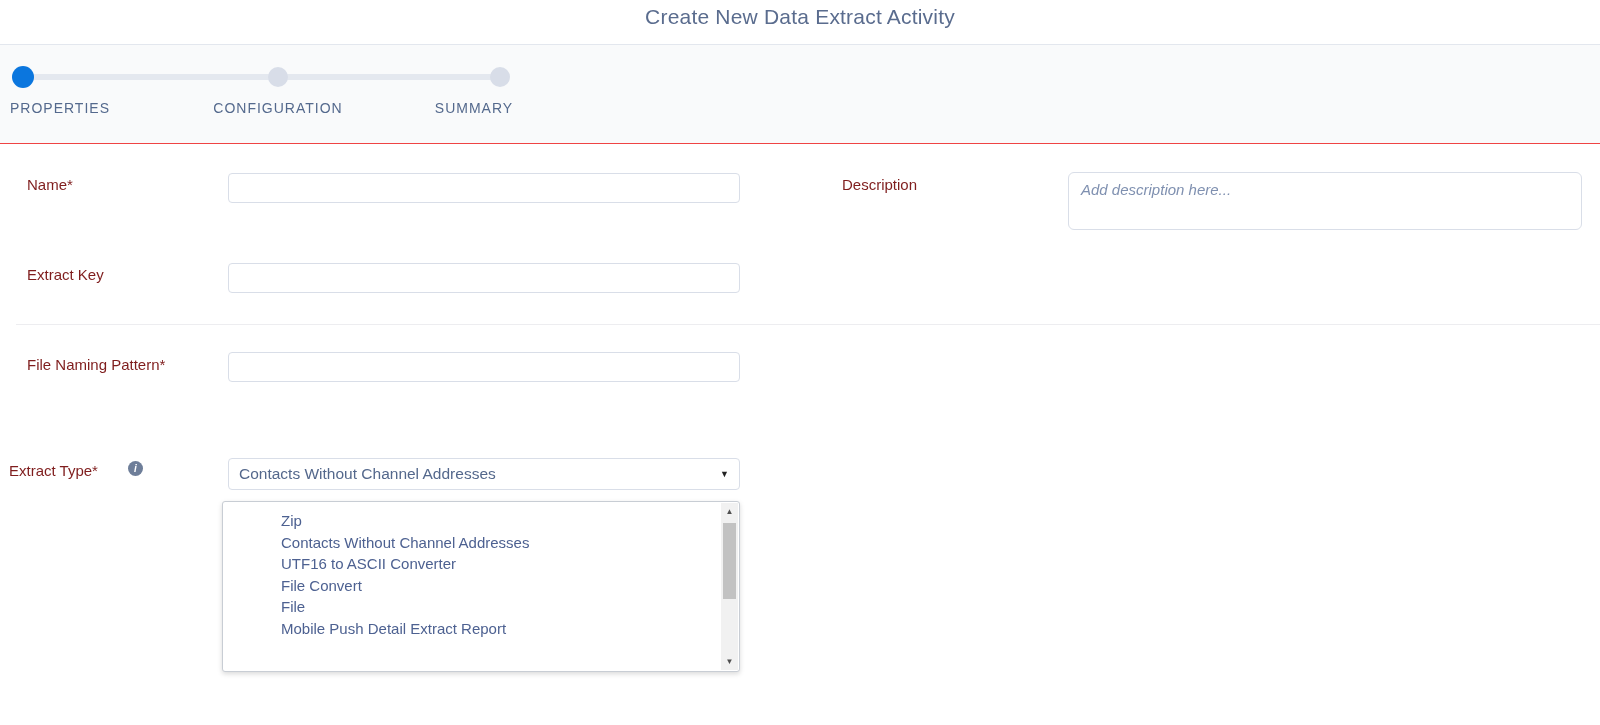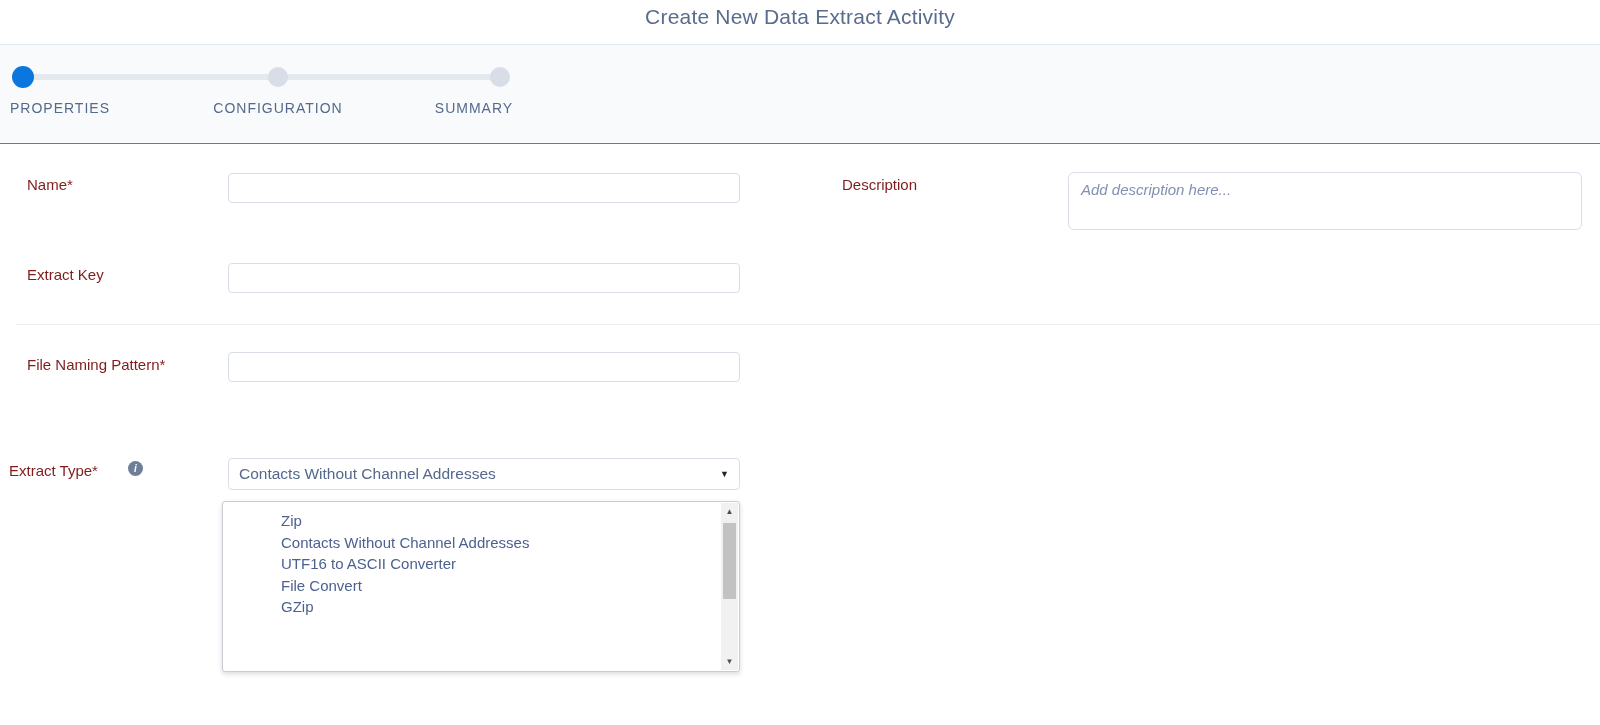--- a/index.html
+++ b/index.html
@@ -134,21 +134,22 @@
     <span class="select-value">Contacts Without Channel Addresses</span>
     <span class="select-caret">▼</span>
   </div>
 
   <div class="listbox">
     <div class="options">
         <div class="option">Zip</div>
         <div class="option">Contacts Without Channel Addresses</div>
         <div class="option">UTF16 to ASCII Converter</div>
         <div class="option">File Convert</div>
-        <div class="option">GZip</div>
+        <div class="option">File</div>
+        <div class="option">Mobile Push Detail Extract Report</div>
       </div>
     <div class="scrollbar">
       <div class="scroll-btn scroll-up">▲</div>
       <div class="scroll-thumb"></div>
       <div class="scroll-btn scroll-down">▼</div>
     </div>
   </div>
 
 </div>
 

